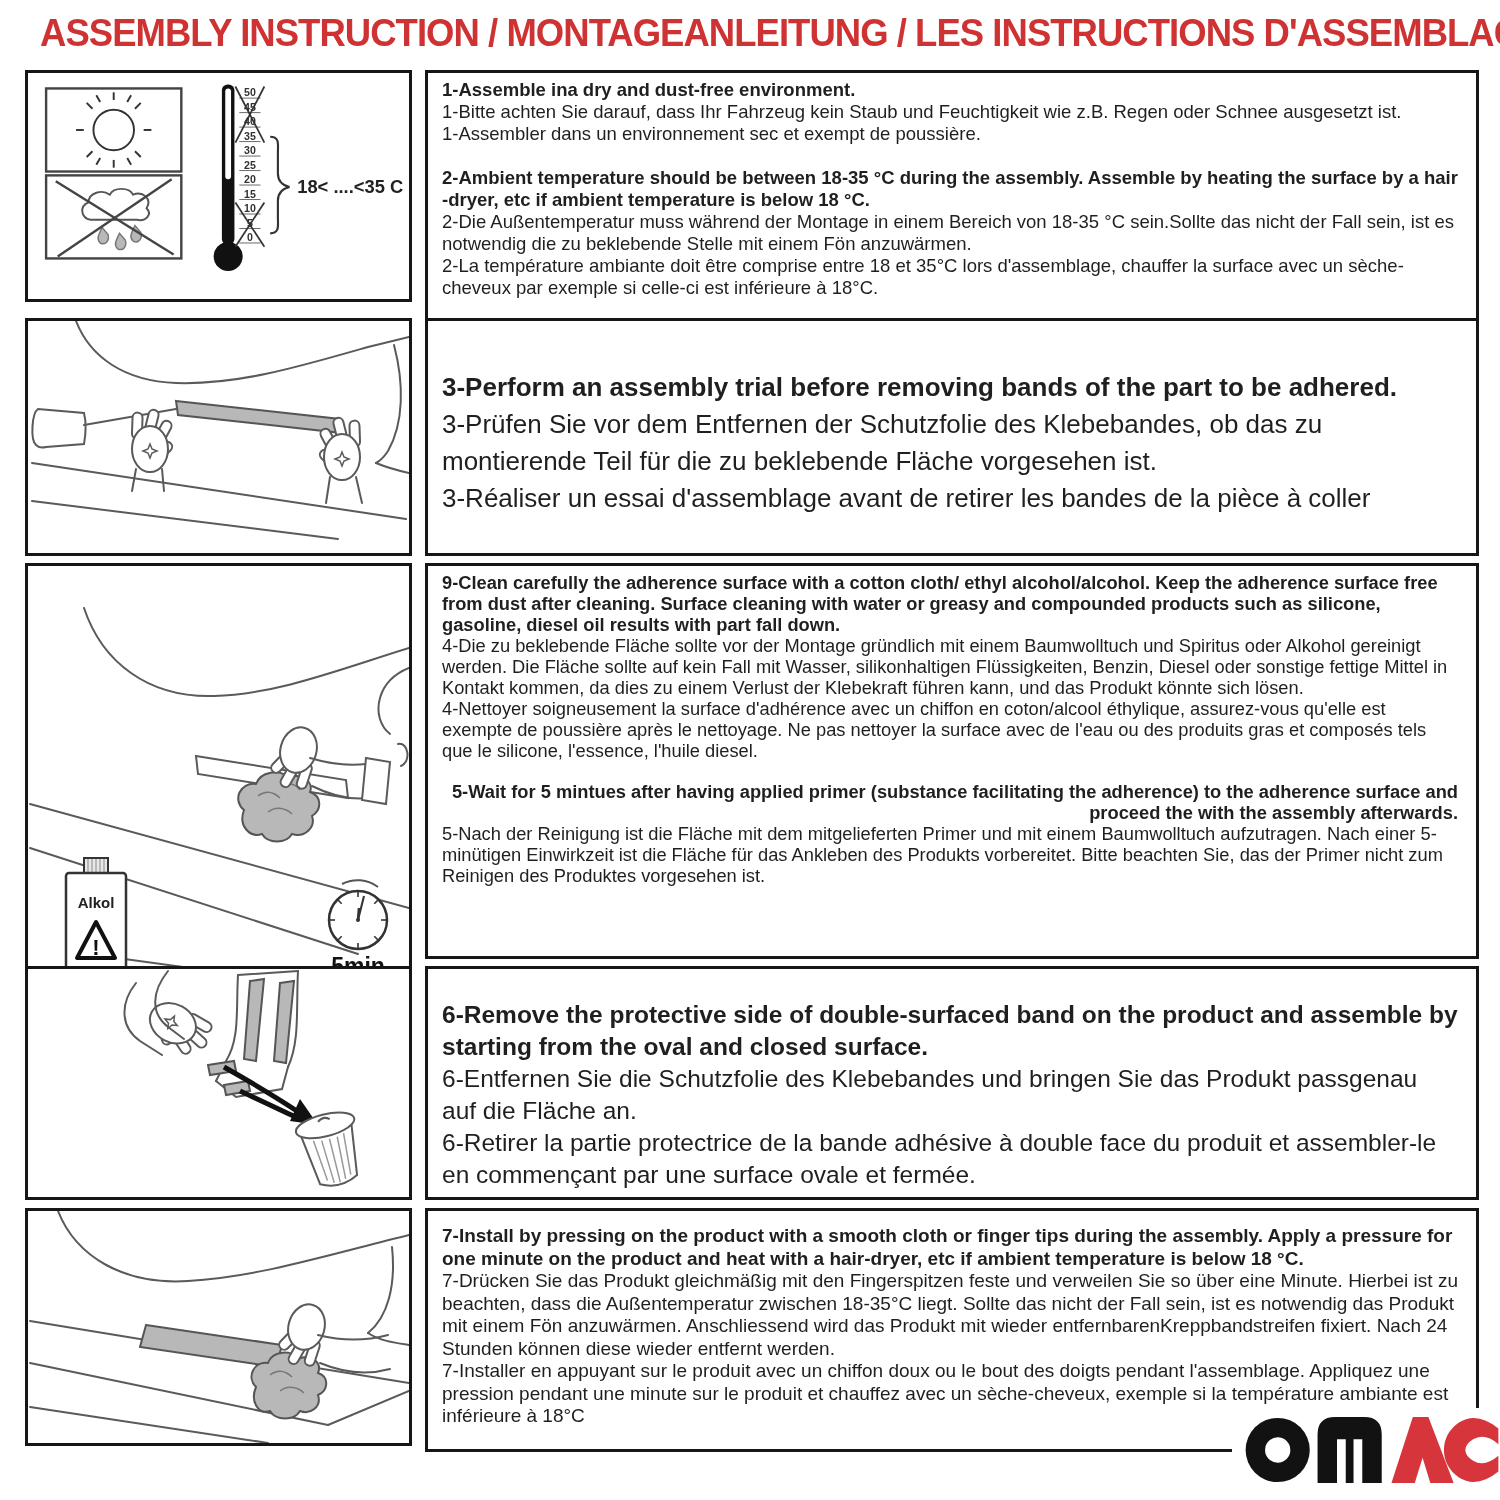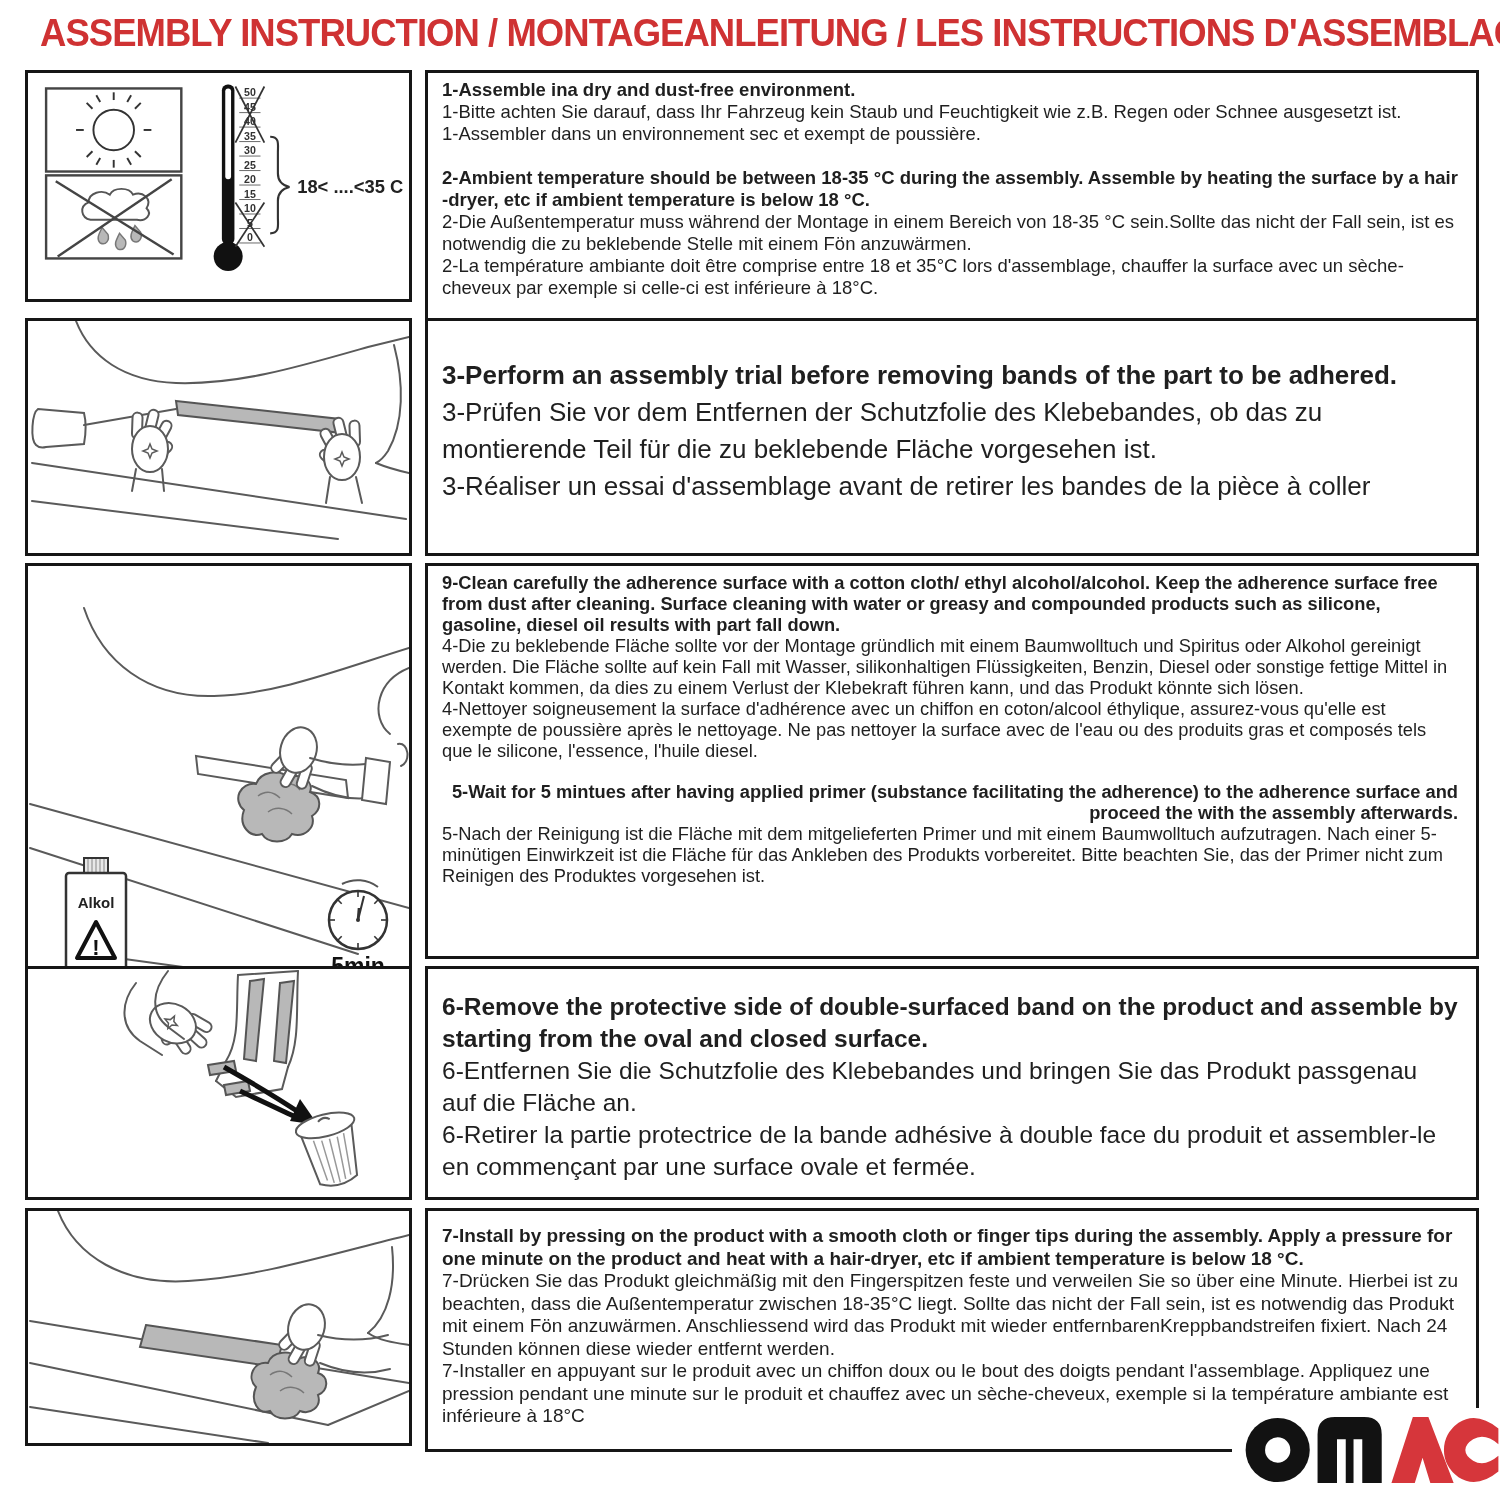--- a/index.html
+++ b/index.html
@@ -7,25 +7,25 @@
   .title{position:absolute;left:40px;top:12px;font-size:38px;font-weight:800;color:#cf3233;letter-spacing:-1px;white-space:nowrap;transform:scaleX(0.96);transform-origin:left center;}
   .box{position:absolute;border:3px solid #161616;background:#fff;box-sizing:border-box;}
   .illus{left:25px;width:387px;}
   .txt{left:425px;width:1054px;}
   .tc{padding:6px 18px 4px 14px;}
   .tc p{margin:0;}
   .b{font-weight:700;}
   
   .r1 p{font-size:18.5px;line-height:22px;}
   .r1 .gap{margin-top:22px;}
-  .r2 .tc{padding-top:36px;}
+  .r2 .tc{padding-top:48px;}
   .r2 p{font-size:26px;line-height:37px;}
   .r3 p{font-size:18.3px;line-height:21px;}
   .r3 .gap{margin-top:20px;text-align:right;}
-  .r4 .tc{padding-top:22px;}
+  .r4 .tc{padding-top:30px;}
   .r4 p{font-size:24.5px;line-height:32px;}
   .r5 .tc{padding-top:14px;}
   .r5 p{font-size:19px;line-height:22.5px;}
   .illus svg{width:100%;height:100%;display:block;}
   .logo{position:absolute;left:1232px;top:1408px;width:268px;height:84px;background:#fff;display:flex;align-items:center;justify-content:flex-end;z-index:5;}
   .logo svg{width:256px;height:70px;display:block;}
   .car{stroke:#5a5a5a;stroke-width:2;fill:none;stroke-linecap:round;}
   .grayfill{fill:#b8b8b8;stroke:#555;stroke-width:2;}
   .hand{fill:#fff;stroke:#5a5a5a;stroke-width:2;}
 </style>

